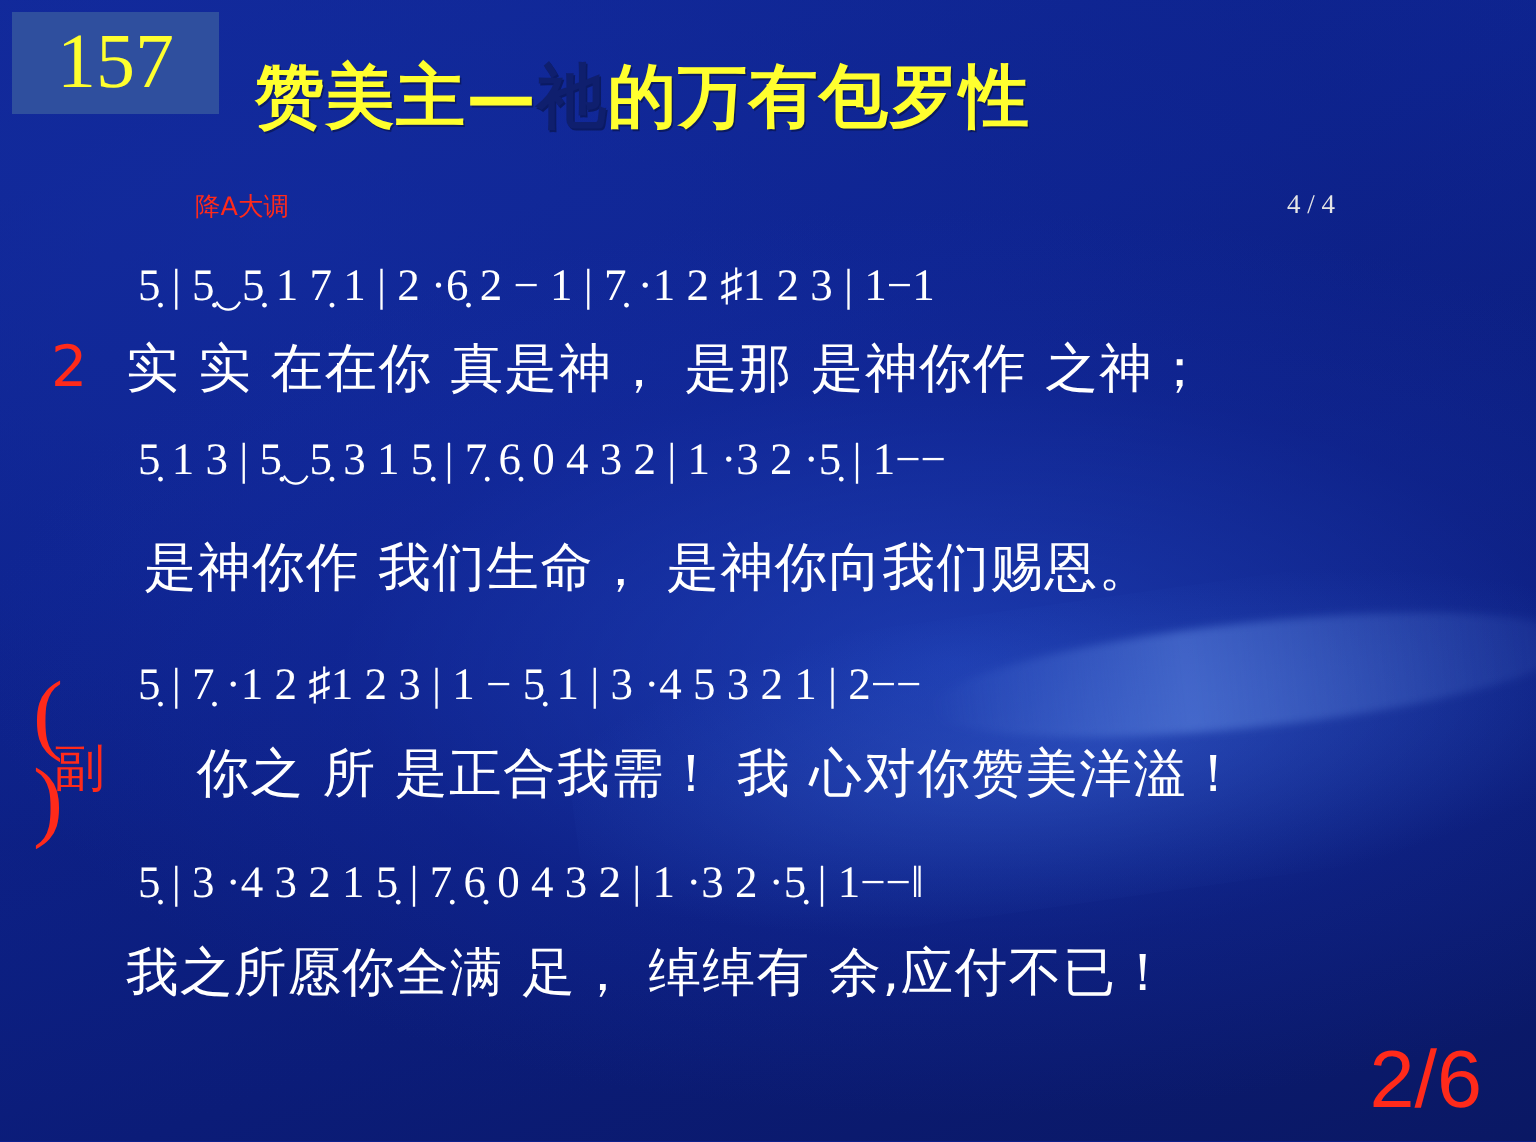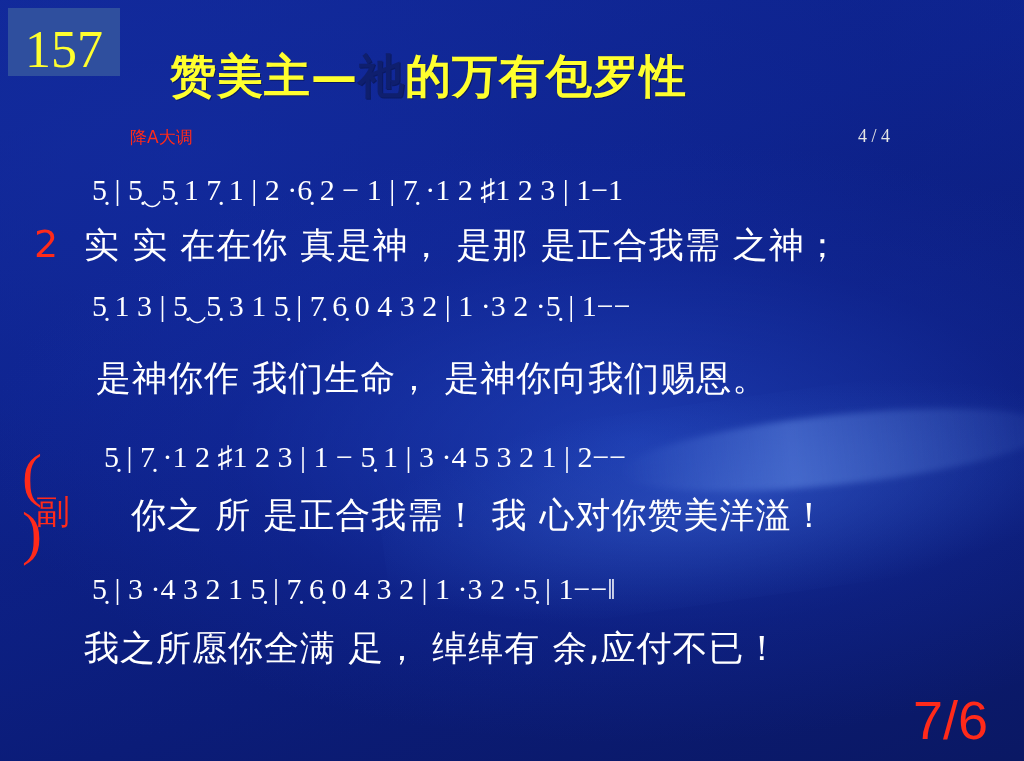--- a/index.html
+++ b/index.html
@@ -27,32 +27,32 @@
     position:absolute;left:620px;top:415px;width:430px;height:70px;
     background:linear-gradient(90deg, rgba(120,165,255,0.0) 0%, rgba(130,175,255,0.35) 40%, rgba(120,165,255,0.05) 100%);
     border-radius:50%;
     transform:rotate(-6deg);
     filter:blur(3px);
     pointer-events:none;
   }
 
   
   .badge{
-    position:absolute;left:8px;top:8px;width:112px;height:68px;
+    position:absolute;left:8px;top:8px;width:138px;height:68px;
     background:#2f4f9e;
-    display:flex;align-items:flex-end;justify-content:center;
+    display:flex;align-items:center;justify-content:center;
   }
   .badge span{
     color:#ffff2e;font-size:52px;line-height:52px;font-weight:400;
     font-family:"Liberation Serif", serif;
   }
 
   
   .title{
-    position:absolute;left:170px;top:50px;width:720px;
+    position:absolute;left:170px;top:38px;width:720px;
     color:#ffff2e;
     font-size:46px;line-height:52px;font-weight:bold;
     letter-spacing:1px;
     font-family:"DejaVu Sans", sans-serif;
     text-shadow:1px 1px 0 rgba(0,0,0,0.35);
     white-space:nowrap;
   }
   .title .dark{ color:#0f1f6e; }
 
   .keysig{
@@ -122,30 +122,30 @@
   <span>赞美主—</span><span class="dark">祂</span><span>的万有包罗性</span>
 </div>
 
 <div class="keysig">降A大调</div>
 <div class="meter">4 / 4</div>
 
 <div class="marker" style="left:34px;top:222px;">
   <span>2</span>
 </div>
 <div class="notes" style="left:92px;top:168px;">5̣ | 5̣‿5̣  1  7̣  1  |  2 ·6̣  2 − 1 | 7̣ ·1  2 ♯1  2  3  | 1−1</div>
-<div class="lyr" style="left:84px;top:222px;">实 实   在在你 真是神， 是那 是正合我需 之神；</div>
+<div class="lyr" style="left:84px;top:222px;">实 实   在在你 真是神， 是那 是神你作 之神；</div>
 
 <div class="notes" style="left:92px;top:284px;">5̣  1  3 | 5̣‿5̣  3  1  5̣ | 7̣  6̣ 0  4  3  2 | 1 ·3  2 ·5̣ | 1−−</div>
 <div class="lyr" style="left:96px;top:355px;">是神你作   我们生命，   是神你向我们赐恩。</div>
 
 <div class="chorus-mark">
   <span class="paren" style="left:0px;top:-10px;">(</span>
   <span style="position:absolute;left:14px;top:34px;">副</span>
   <span class="paren" style="left:0px;top:48px;">)</span>
 </div>
 
-<div class="notes" style="left:92px;top:440px;margin-left:12px;">5̣ | 7̣ ·1   2 ♯1  2  3 | 1 − 5̣  1  |  3 ·4  5  3  2  1 | 2−−</div>
+<div class="notes" style="left:92px;top:440px;">5̣ | 7̣ ·1   2 ♯1  2  3 | 1 − 5̣  1  |  3 ·4  5  3  2  1 | 2−−</div>
 <div class="lyr" style="left:84px;top:492px;margin-left:47px;">你之 所 是正合我需！  我  心对你赞美洋溢！</div>
 
 <div class="notes" style="left:92px;top:572px;">5̣ | 3 ·4  3  2  1  5̣ | 7̣  6̣  0  4  3  2 | 1 ·3  2 ·5̣ | 1−−‖</div>
 <div class="lyr" style="left:84px;top:625px;">我之所愿你全满 足，   绰绰有 余,应付不已！</div>
 
-<div class="pageno">7/6</div>
+<div class="pageno">2/6</div>
 
 </body></html>

